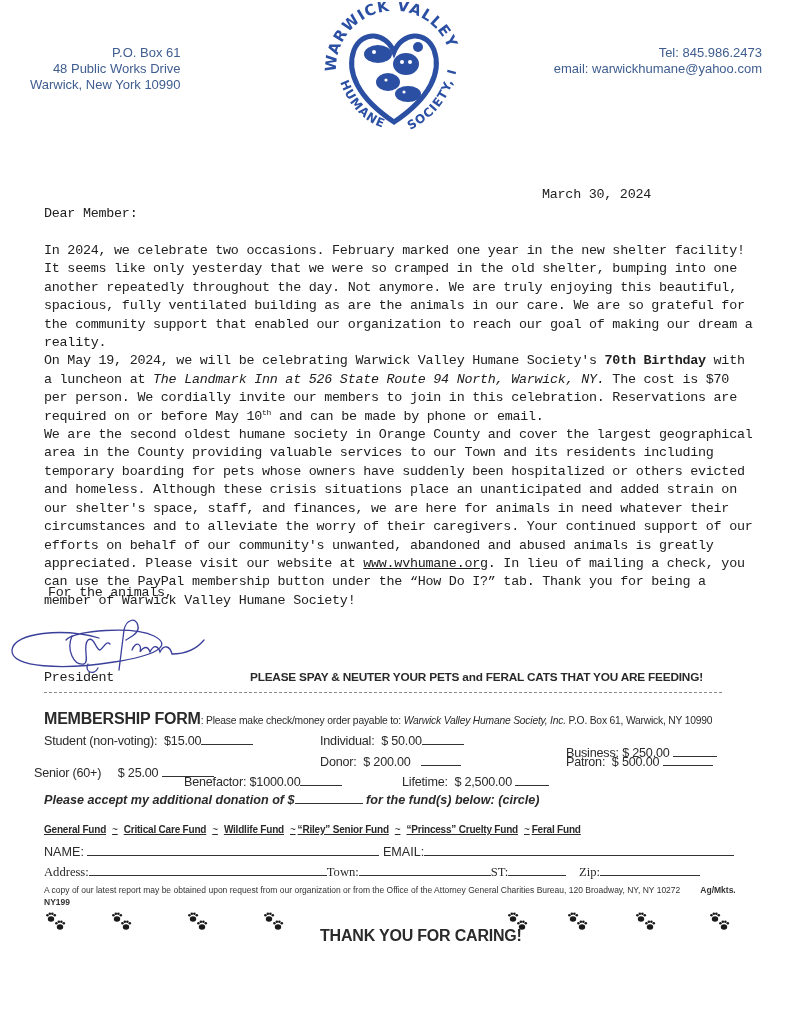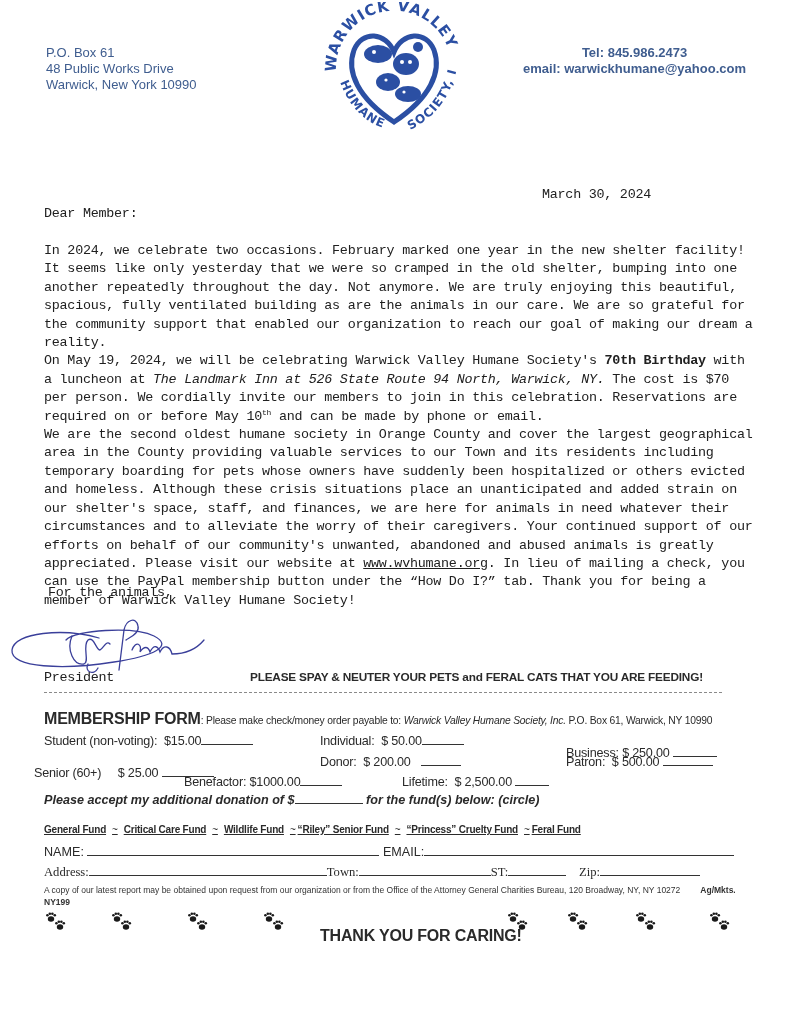--- a/index.html
+++ b/index.html
@@ -3,22 +3,22 @@
 <meta charset="utf-8">
 <style>
   html, body { margin: 0; padding: 0; }
   body {
     width: 786px; height: 1024px; background: #ffffff; position: relative; overflow: hidden;
     color: #1f1f1f;
   }
   .abs { position: absolute; }
   
   .lh { font-family: "Liberation Sans", sans-serif; font-size: 13px; line-height: 16px; color: #3f5d8f; }
-  .lh-left { left: 46px; top: 45px; }
-  .lh-right { right: 40px; top: 45px; text-align: center; font-weight: bold; }
+  .lh-left { left: 30px; top: 45px; text-align: right; }
+  .lh-right { right: 24px; top: 45px; text-align: right; }
   .logo { left: 318px; top: 2px; width: 150px; height: 132px; }
   
   .letter { font-family: Liberation Mono, monospace; font-size: 13.4px; line-height: 18.4px; color: #202020; letter-spacing: -0.25px; }
   .date { left: 542px; top: 186px; }
   .salutation { left: 44px; top: 205px; }
   .body { left: 44px; top: 242px; width: 716px; }
   .body p { margin: 0; }
   .body b { font-weight: bold; }
   .body i { font-style: italic; }
   .link { text-decoration: underline; }

